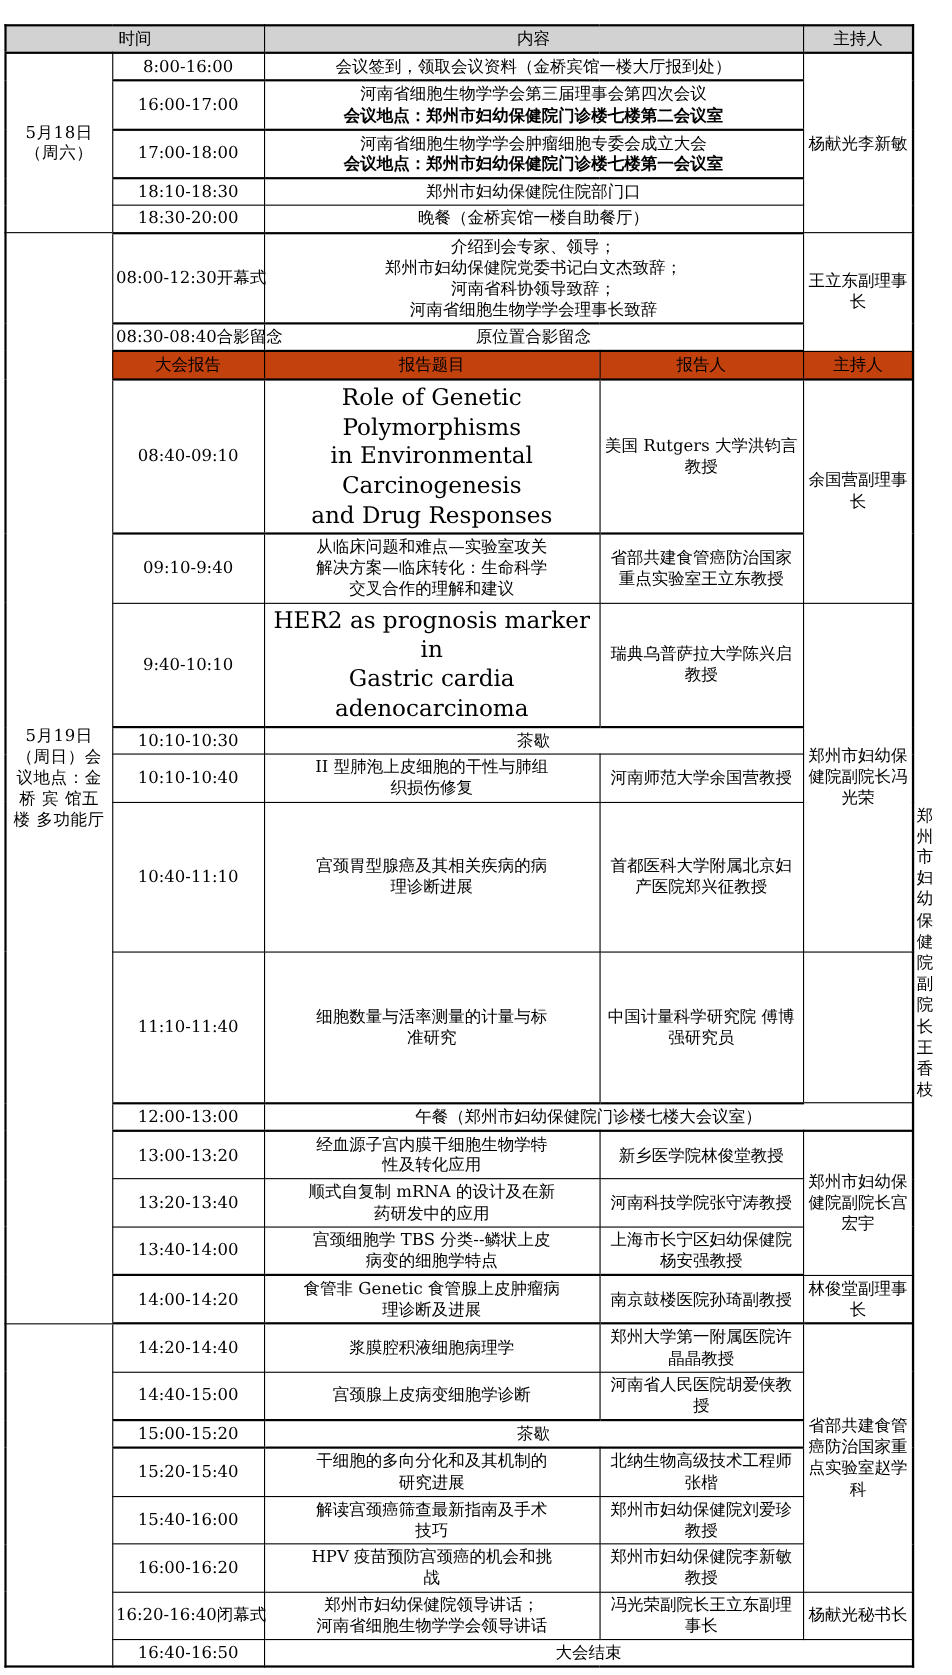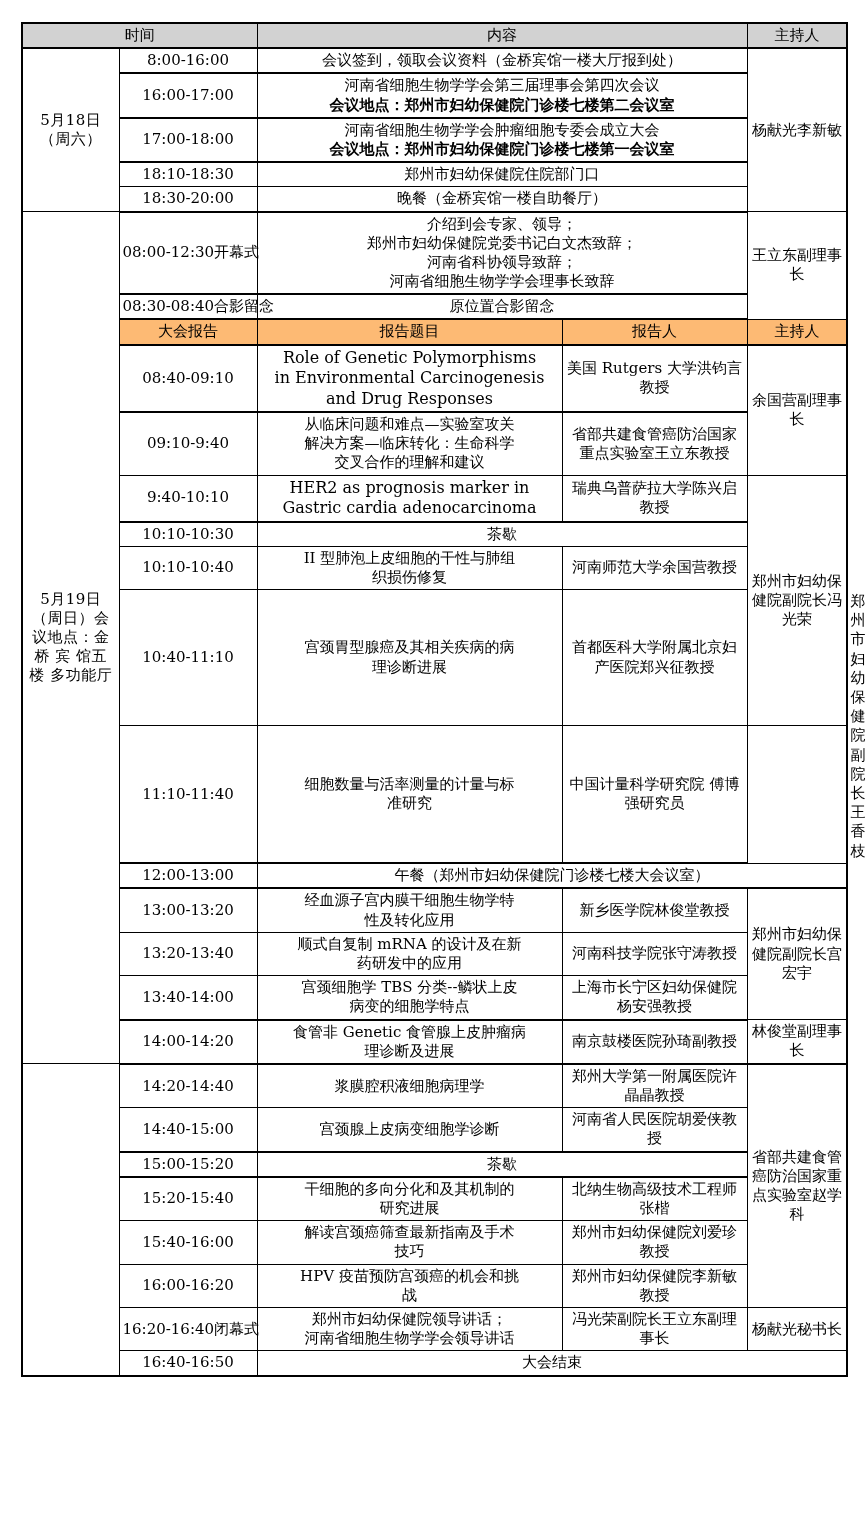--- a/index.html
+++ b/index.html
@@ -13,21 +13,20 @@
     font-family: "DejaVu Serif", "Liberation Serif", serif;
     color: #000000;
     overflow: hidden;
   }
   .page {
     position: relative;
     width: 749px;
     height: 1523px;
     box-sizing: border-box;
     padding: 22px 18px 0 4px;
-    margin-left: 17px;
   }
   table.schedule {
     width: 827px;
     border-collapse: collapse;
     table-layout: fixed;
     border: 2px solid #000;
   }
   table.schedule td, table.schedule th {
     border: 1px solid #000;
     padding: 2px 3px;
@@ -36,21 +35,21 @@
     line-height: 1.28;
     font-size: 15px;
     font-weight: normal;
   }
   .hdr {
     background: #d2d2d2;
     font-size: 17px;
     padding: 6px 3px;
   }
   .subhdr {
-    background: #fdba74;
+    background: #c2410c;
     font-size: 16px;
     padding: 3px 3px;
   }
   .daycell {
     font-size: 15.5px;
     letter-spacing: 0.5px;
     line-height: 1.45;
     padding: 4px 2px;
   }
   .timecell {
@@ -59,21 +58,21 @@
     line-height: 1.35;
   }
   .content-cell {
     font-size: 15.5px;
     padding: 4px 6px;
   }
   .content-cell .line { display: block; }
   .bold-line { font-weight: bold; }
   .en {
     font-family: "DejaVu Serif", "Liberation Serif", serif;
-    font-size: 16px;
+    font-size: 21px;
   }
   .person {
     font-size: 15.5px;
     padding: 4px 2px;
     line-height: 1.35;
   }
   .host {
     font-size: 15.5px;
     line-height: 1.45;
     padding: 4px 1px;

